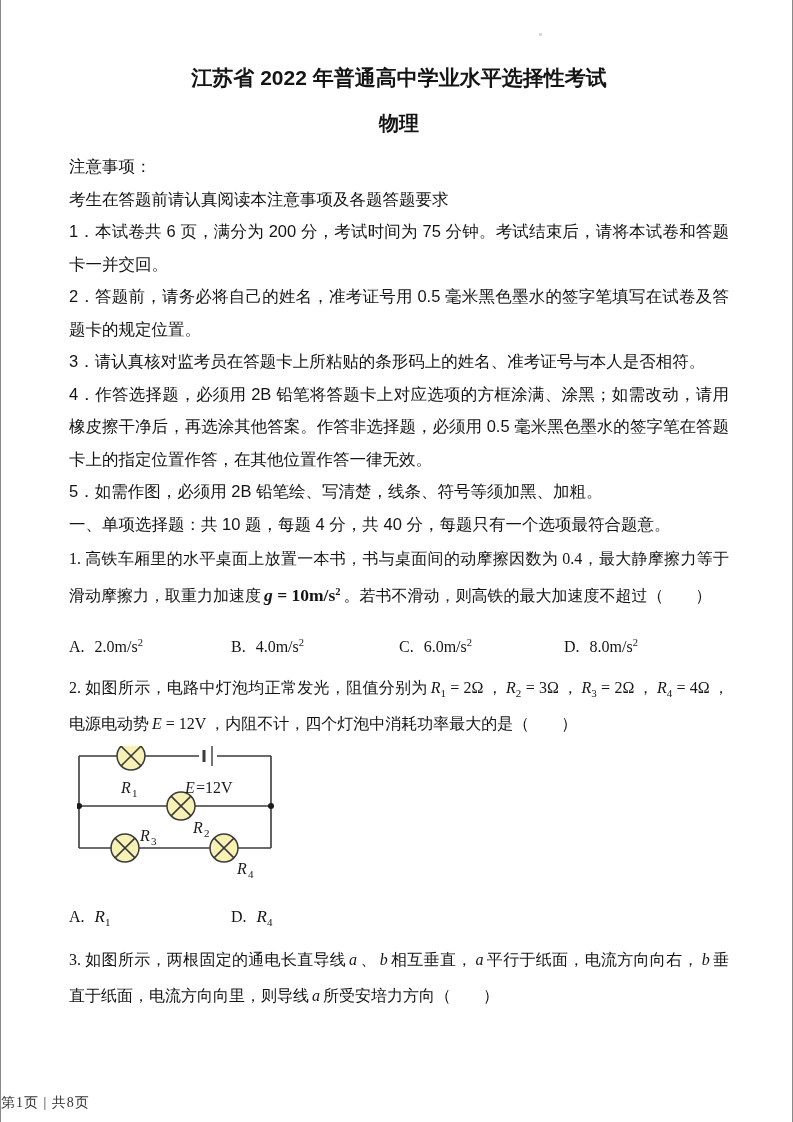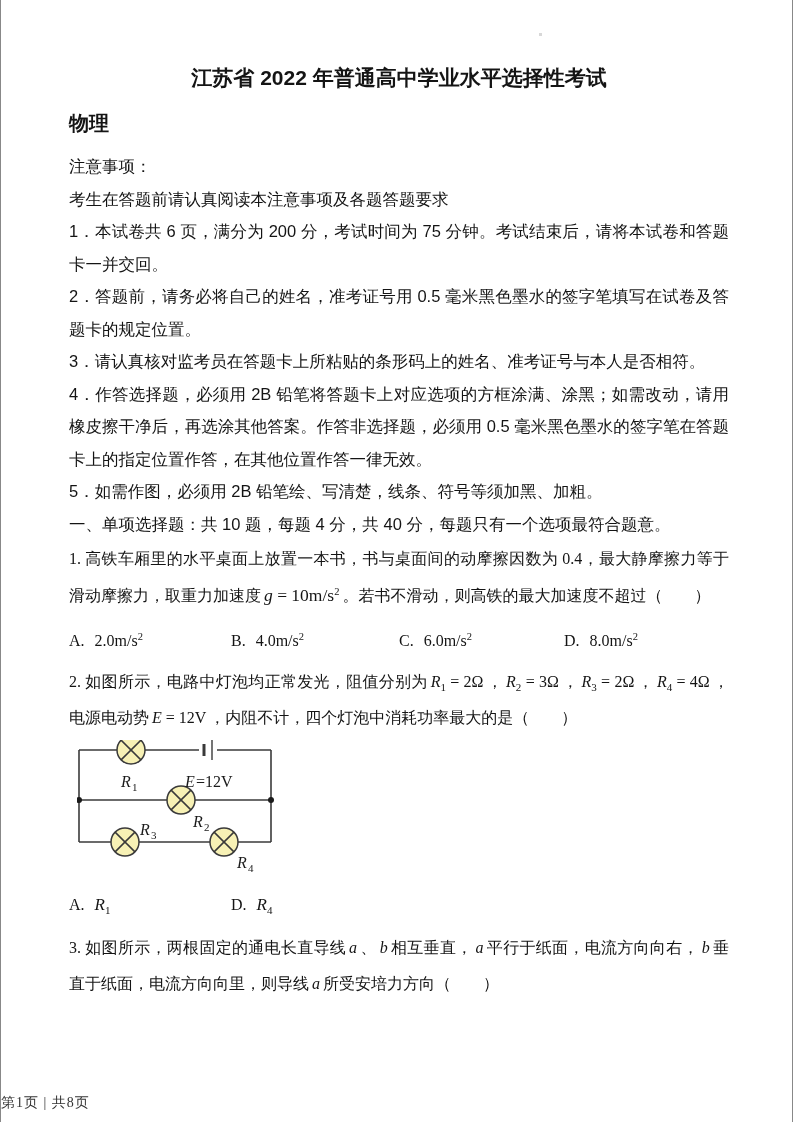--- a/index.html
+++ b/index.html
@@ -10,45 +10,45 @@
   }
   .content { padding:0 63px 0 68px; }
   .speck { position:absolute; left:538px; top:33px; width:3px; height:3px; background:#d8d8d8; }
 
   .doc-title {
     margin-top:62px; text-align:center; font-weight:bold;
     font-size:21px; line-height:32px;
     font-family:"Liberation Sans","DejaVu Sans",sans-serif;
   }
   .doc-subject {
-    margin-top:14px; text-align:left; font-weight:bold;
+    margin-top:14px; text-align:center; font-weight:bold;
     font-size:20px; line-height:30px;
     font-family:"Liberation Sans","DejaVu Sans",sans-serif;
   }
   .notice, .section-heading {
     font-family:"Liberation Sans","DejaVu Sans",sans-serif;
     font-weight:normal; font-size:16.5px; line-height:32.5px;
     text-align:justify; margin:0;
   }
   .notice-heading { margin-top:12px; }
   .question { font-size:16px; line-height:36px; text-align:justify; margin:0; }
   .q1-block { margin-top:1px; }
   .q2-block { margin-top:8px; }
   .q3-block { margin-top:10px; }
 
   .fvar { font-style:italic; font-family:"Liberation Serif","DejaVu Serif",serif; }
-  .fbig { font-size:17.5px; }
+  .fbig { font-size:17.5px;font-weight:bold; }
   sub { font-size:11px; line-height:0; vertical-align:-4px; }
   sup { font-size:10.5px; line-height:0; vertical-align:6px; }
   .iv { font-style:italic; margin:0 3px; font-family:"Liberation Serif","DejaVu Serif",serif; }
   .fml { margin:0 3px; white-space:nowrap; }
 
   .opts {
     display:grid; grid-template-columns:162px 168px 165px 1fr;
-    font-size:16px; line-height:30px; margin-top:12px;
+    font-size:16px; line-height:30px; margin-top:18px;
   }
   .opt .olabel { margin-right:10px; }
   .opts-q2 { }
   .opt .ovar { font-style:italic; font-size:17px; }
 
   .circuit-wrap { margin:4px 0 0 8px; height:138px; }
   .circuit-wrap svg { display:block; }
   .clabel { font-family:"Liberation Serif","DejaVu Serif",serif; font-style:italic; font-size:16px; fill:#1a1a1a; }
   .csub { font-family:"Liberation Serif","DejaVu Serif",serif; font-size:11px; fill:#1a1a1a; font-style:normal; }
   .ceq  { font-family:"Liberation Serif","DejaVu Serif",serif; font-size:16px; fill:#1a1a1a; font-style:normal; }

